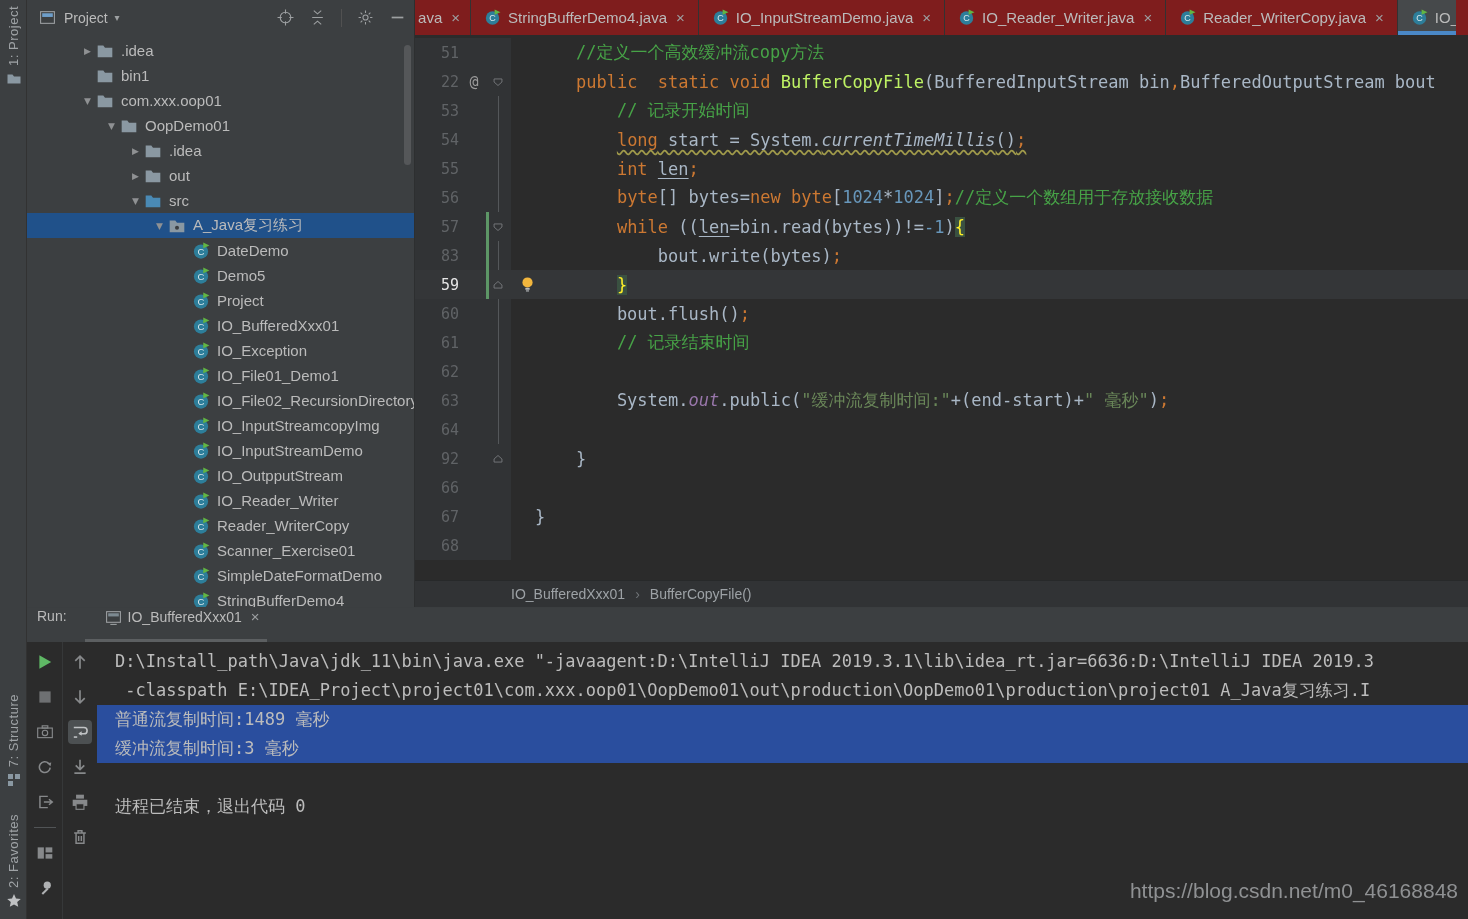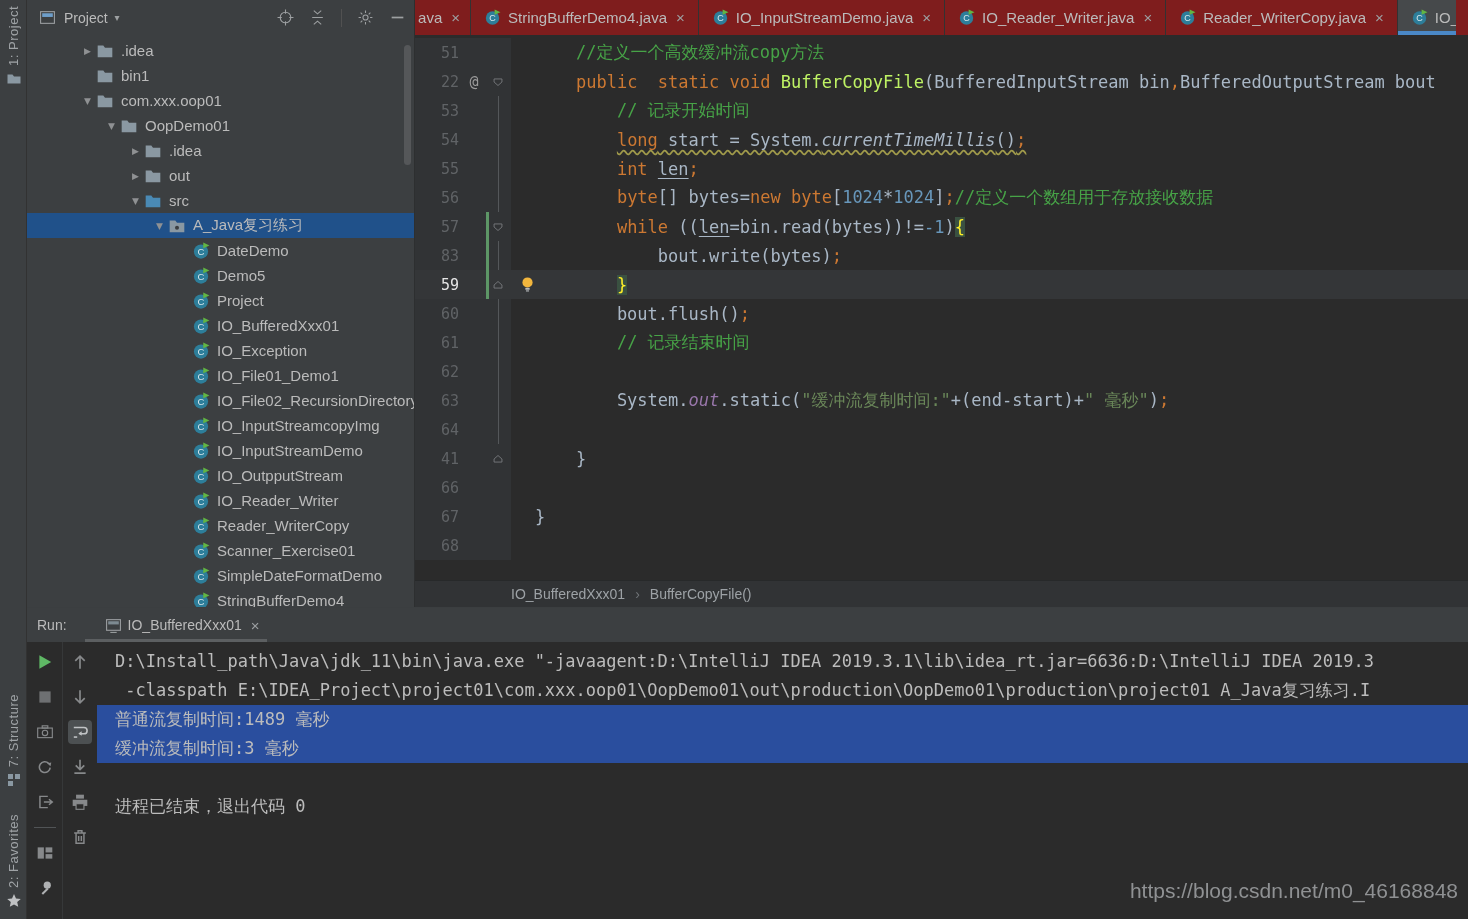--- a/index.html
+++ b/index.html
@@ -75,21 +75,21 @@
   .seg.wv { text-decoration:underline wavy #a09a4a; text-underline-offset:4px; }
   .seg.br { background:#3a5141; color:#ffef28; }
 
   .breadcrumb { height:27px; flex:none; background:#313335; border-top:1px solid #27292a;
     display:flex; align-items:center; padding-left:96px; gap:10px; font-size:14px; color:#9da2a6; }
   .bsep { color:#707478; }
 
   
   .run { position:absolute; left:27px; top:607px; right:0; bottom:0; background:#2b2b2b;
     border-top:1px solid #3b3e40; display:flex; flex-direction:column; }
-  .rhead { height:34px; flex:none; background:#3c3f41; display:flex; align-items:center; position:relative; }
+  .rhead { height:34px; flex:none; background:#3c3f41; display:flex; align-items:flex-start; position:relative; }
   .rlabel { color:#bbbbbb; font-size:14px; margin-left:10px; }
   .rtab { display:flex; align-items:center; gap:7px; margin-left:38px; color:#bbbbbb; font-size:14px; cursor:pointer; }
   .rtab .tabic { width:16px; height:16px; }
   .rtab-underline { position:absolute; left:58px; bottom:0; width:182px; height:3px; background:#5c5f61; }
   .rbody { flex:1; display:flex; overflow:hidden; position:relative; }
   .tcol { width:35px; flex:none; padding-top:8px; display:flex; flex-direction:column; align-items:center; gap:11px; }
   .tcol2 { border-left:1px solid #363839; }
   .tbtn { width:24px; height:24px; display:flex; align-items:center; justify-content:center; border-radius:4px; cursor:pointer; }
   .tbtn svg { width:18px; height:18px; }
   .tbtn.on { background:#4c5052; }
@@ -506,32 +506,32 @@
           <span class="lfold">
             <span class="vline"></span>
           </span>
         </div>
         <div class="cline">
           <span class="lnum">63</span>
           <span class="lann"></span>
           <span class="lfold">
             <span class="vline"></span>
           </span>
-          <span class="lcontent"><span class="seg pl">        System.</span><span class="seg fd">out</span><span class="seg pl">.static(</span><span class="seg st">"缓冲流复制时间:"</span><span class="seg pl">+(end-start)+</span><span class="seg st">" 毫秒"</span><span class="seg pl">)</span><span class="seg kw">;</span></span>
+          <span class="lcontent"><span class="seg pl">        System.</span><span class="seg fd">out</span><span class="seg pl">.public(</span><span class="seg st">"缓冲流复制时间:"</span><span class="seg pl">+(end-start)+</span><span class="seg st">" 毫秒"</span><span class="seg pl">)</span><span class="seg kw">;</span></span>
         </div>
         <div class="cline">
           <span class="lnum">64</span>
           <span class="lann"></span>
           <span class="lfold">
             <span class="vline"></span>
           </span>
           <span class="lcontent"></span>
         </div>
         <div class="cline">
-          <span class="lnum">41</span>
+          <span class="lnum">92</span>
           <span class="lann"></span>
           <span class="lfold">
             <svg viewBox="0 0 16 16" fill="none" stroke="#7a7d80">
               <path d="M3.5 11.5h9V8L8 4 3.5 8z"></path>
             </svg>
           </span>
           <span class="lcontent"><span class="seg pl">    }</span></span>
         </div>
         <div class="cline">
           <span class="lnum">66</span>

